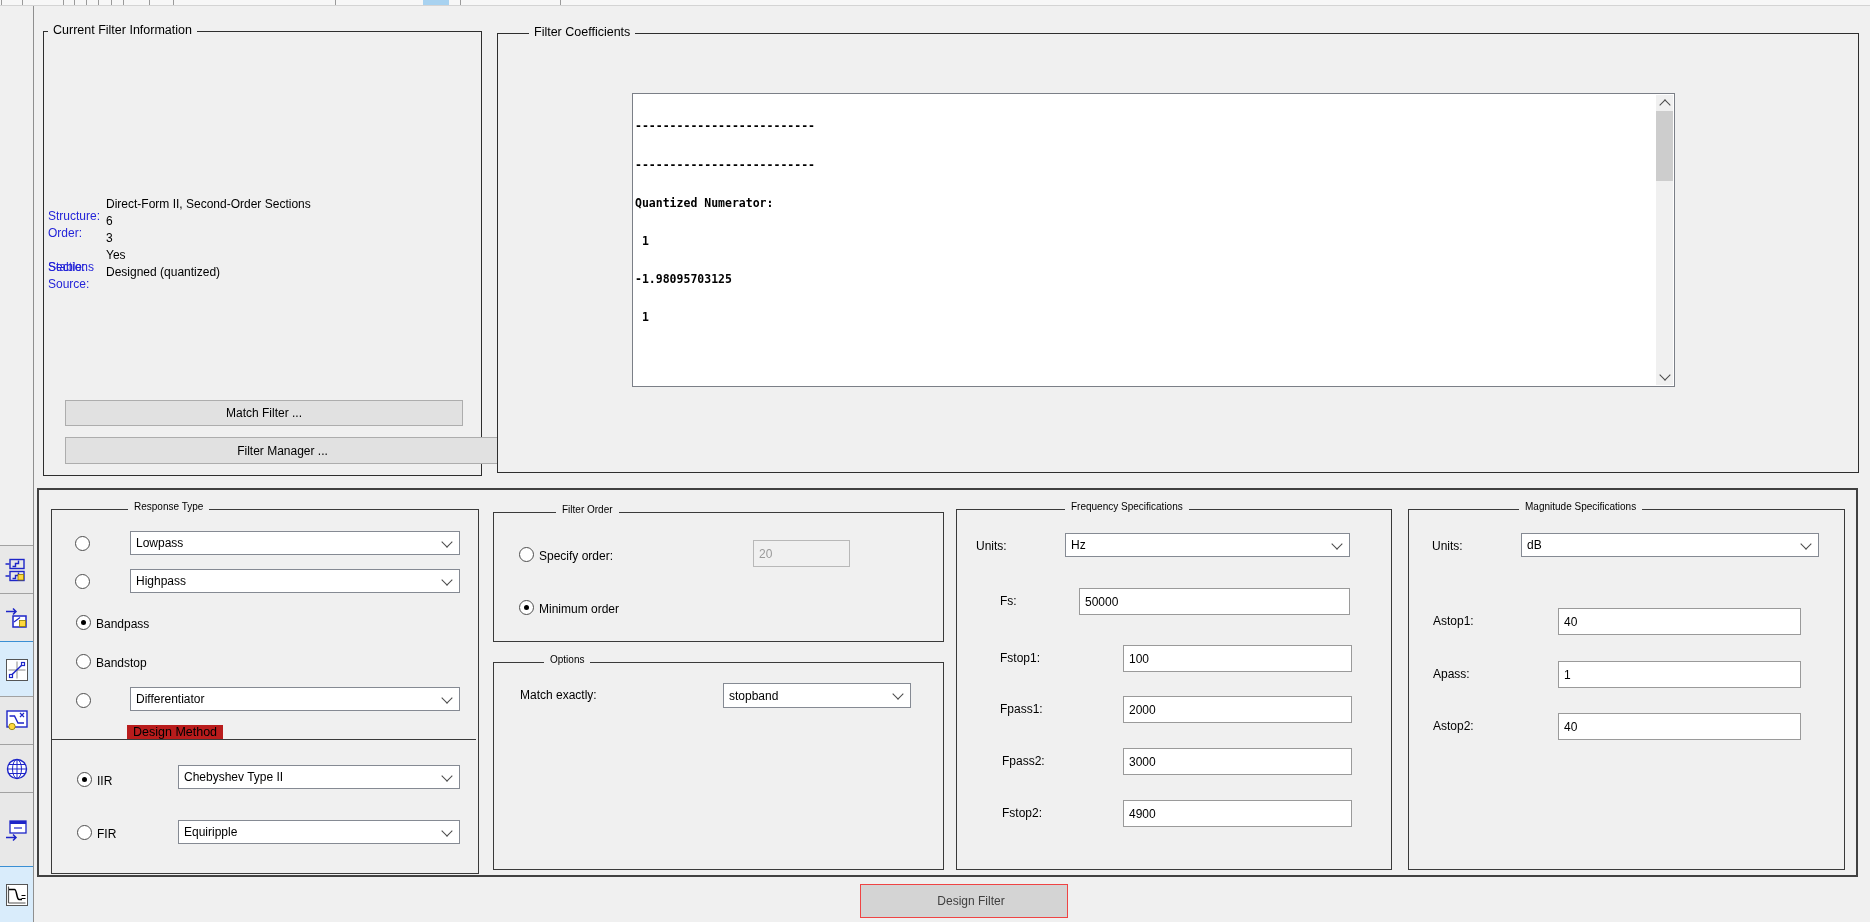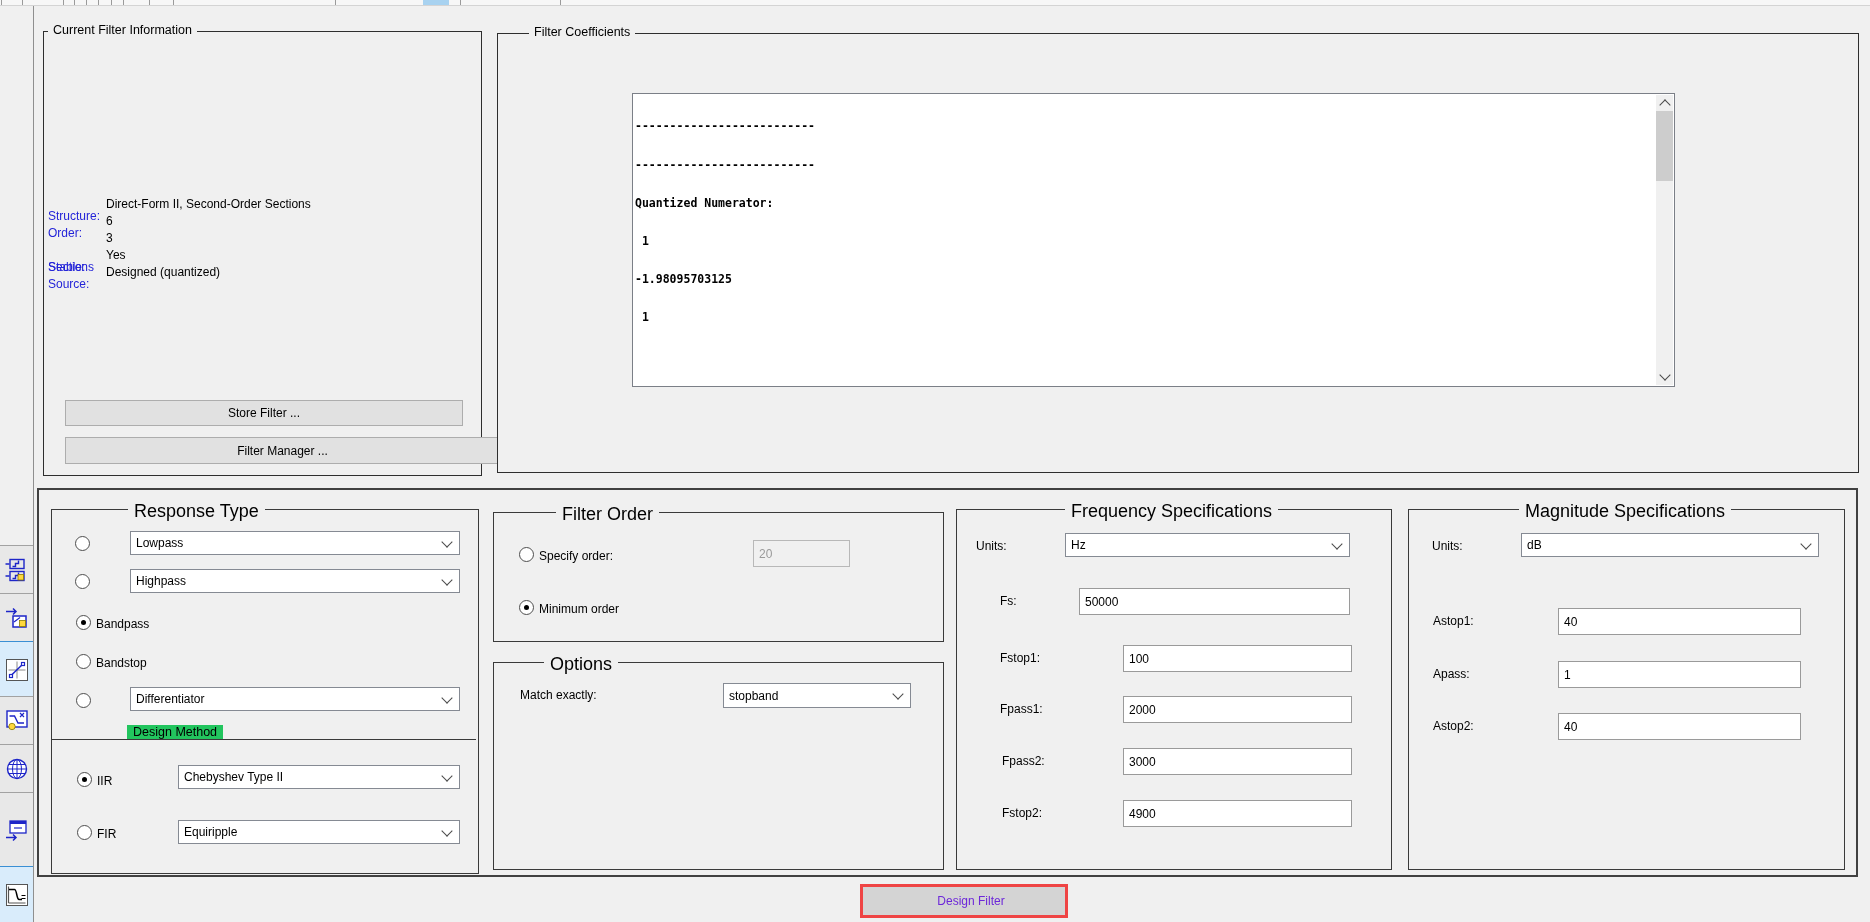--- a/index.html
+++ b/index.html
@@ -17,30 +17,30 @@
   .sbtn{left:0;width:33px;background:#e8e8e8;border-top:1px solid #a2a2a2;display:flex;align-items:center;justify-content:center;cursor:pointer;}
   .sbtn.active{background:#d9ecfb;border-top:1px solid #3a8fd4;border-bottom:1px solid #3a8fd4;}
   .sbtn svg{display:block;}
 
   
   .panel{border:1px solid #2e2e2e;background:#f0f0f0;}
   .panel-label{position:absolute;top:-9px;background:#f0f0f0;padding:0 5px;font-size:12.5px;white-space:nowrap;}
 
   
   .gbox{border:1px solid #3a3a3a;background:#f0f0f0;}
-  .gbox-label{position:absolute;top:-9px;background:#f0f0f0;padding:0 6px;font-size:18px;white-space:nowrap;}
+  .gbox-label{position:absolute;top:-9px;background:#f0f0f0;padding:0 6px;font-size:10px;white-space:nowrap;}
 
   
   .info-label{color:#2424d8;margin-top:32px;}
   .info-value{color:#000;margin-top:20px;}
 
   
   .btn{background:#e1e1e1;border:1px solid #adadad;font-family:"Liberation Sans",sans-serif;font-size:12px;color:#000;
        display:flex;align-items:center;justify-content:center;cursor:pointer;}
-  .btn-disabled{background:#d4d4d4;border:3px solid #ef4444;color:#6d28d9;padding-left:20px;}
+  .btn-disabled{background:#d4d4d4;border:1px solid #ef4444;color:#404040;padding-left:20px;}
 
   
   .listbox{background:#fff;border:1px solid #7b7f87;}
   .coef-lines{position:absolute;left:2px;top:1px;right:19px;bottom:1px;overflow:hidden;
               font-family:"DejaVu Sans Mono",monospace;font-size:11.5px;font-weight:bold;line-height:12.7px;white-space:pre;}
   .coef-line{height:12.7px;}
   .vscroll{position:absolute;top:1px;right:1px;bottom:1px;width:17px;background:#f0f0f0;}
   .vthumb{position:absolute;left:0;width:17px;background:#cdcdcd;}
   .chev{position:absolute;width:7px;height:7px;border-right:1.6px solid #4a4a4a;border-bottom:1.6px solid #4a4a4a;}
   .chev.up{transform:rotate(-135deg);}
@@ -179,21 +179,21 @@
   <span class="abs lbl info-value" style="left:106px;top:177px">Direct-Form II, Second-Order Sections</span>
   <span class="abs lbl info-label" style="left:48px;top:194px">Order:</span>
   <span class="abs lbl info-value" style="left:106px;top:194px">6</span>
   <span class="abs lbl info-label" style="left:48px;top:228px">Sections</span>
   <span class="abs lbl info-value" style="left:106px;top:211px">3</span>
   <span class="abs lbl info-label" style="left:48px;top:228px">Stable:</span>
   <span class="abs lbl info-value" style="left:106px;top:228px">Yes</span>
   <span class="abs lbl info-label" style="left:48px;top:245px">Source:</span>
   <span class="abs lbl info-value" style="left:106px;top:245px">Designed (quantized)</span>
 
-  <button class="abs btn" style="left:65px;top:400px;width:398px;height:26px">Store Filter ...</button>
+  <button class="abs btn" style="left:65px;top:400px;width:398px;height:26px">Match Filter ...</button>
   <button class="abs btn" style="left:65px;top:437px;width:435px;height:27px">Filter Manager ...</button>
 
   <div class="abs panel" style="left:497px;top:33px;width:1360px;height:438px">
     <span class="panel-label" style="left:31px">Filter Coefficients</span>
   </div>
 
   <div class="abs listbox" style="left:632px;top:93px;width:1041px;height:292px">
     <div class="coef-lines">
       <div class="coef-line">--------------------------</div>
       <div class="coef-line">--------------------------</div>
@@ -249,21 +249,21 @@
   <span class="abs radio" style="left:76px;top:654px"></span>
   <span class="abs lbl" style="left:96px;top:656px">Bandstop</span>
 
   <span class="abs radio" style="left:76px;top:693px"></span>
   <div class="combo" style="left:130px;top:687px;width:328px;height:22px">
     <span class="ctext">Differentiator</span>
     <span class="chev down"></span>
   </div>
 
   <div class="divider" style="left:52px;top:739px;width:424px"></div>
-  <span class="abs lbl" style="left:127px;top:725px;background:#22c55e;padding:0 6px;font-size:12.5px">Design Method</span>
+  <span class="abs lbl" style="left:127px;top:725px;background:#b91c1c;padding:0 6px;font-size:12.5px">Design Method</span>
 
   <span class="abs radio checked" style="left:77px;top:772px"></span>
   <span class="abs lbl" style="left:97px;top:774px">IIR</span>
   <div class="combo" style="left:178px;top:765px;width:280px;height:22px">
     <span class="ctext">Chebyshev Type II</span>
     <span class="chev down"></span>
   </div>
 
   <span class="abs radio" style="left:77px;top:825px"></span>
   <span class="abs lbl" style="left:97px;top:827px">FIR</span>

